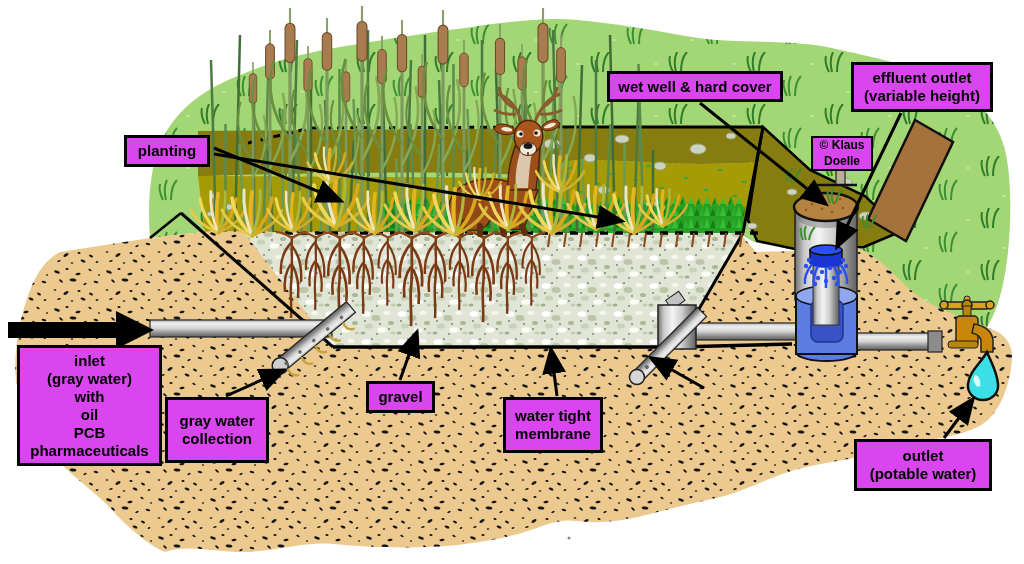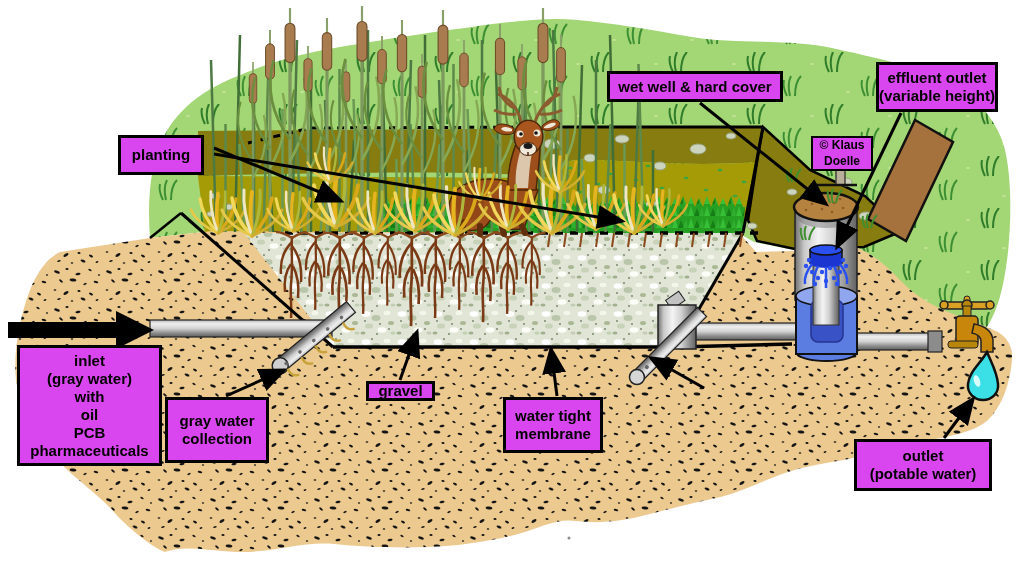--- a/index.html
+++ b/index.html
@@ -475,43 +475,43 @@
   <line x1="700" y1="103" x2="826" y2="204" marker-end="url(#ah)"></line>
   <line x1="901" y1="113" x2="837" y2="247" marker-end="url(#ah)"></line>
   <line x1="226" y1="396" x2="284" y2="370" marker-end="url(#ah)"></line>
   <line x1="400" y1="380" x2="417" y2="332" marker-end="url(#ah)"></line>
   <line x1="557" y1="396" x2="551" y2="349" marker-end="url(#ah)"></line>
   <line x1="704" y1="388" x2="651" y2="358" marker-end="url(#ah)"></line>
   <line x1="944" y1="438" x2="973" y2="399" marker-end="url(#ah)"></line>
 </g>
 </svg>
 
-<div class="lbl" style="left:118px;top:135px;width:86px;height:40px">
+<div class="lbl" style="left:124px;top:135px;width:86px;height:32px">
   <div>planting</div>
 </div>
 <div class="lbl" style="left:607px;top:71px;width:176px;height:31px">
   <div>wet well &amp; hard cover</div>
 </div>
-<div class="lbl" style="left:876px;top:62px;width:122px;height:50px">
+<div class="lbl" style="left:851px;top:62px;width:142px;height:50px">
   <div>effluent outlet</div>
   <div>(variable height)</div>
 </div>
 <div class="lbl" style="left:17px;top:345px;width:145px;height:121px">
   <div>inlet</div>
   <div>(gray water)</div>
   <div>with</div>
   <div>oil</div>
   <div>PCB</div>
   <div>pharmaceuticals</div>
 </div>
 <div class="lbl" style="left:165px;top:397px;width:104px;height:66px">
   <div>gray water</div>
   <div>collection</div>
 </div>
-<div class="lbl" style="left:366px;top:381px;width:69px;height:20px">
+<div class="lbl" style="left:366px;top:381px;width:69px;height:32px">
   <div>gravel</div>
 </div>
 <div class="lbl" style="left:503px;top:397px;width:100px;height:56px">
   <div>water tight</div>
   <div>membrane</div>
 </div>
 <div class="lbl" style="left:854px;top:439px;width:138px;height:52px">
   <div>outlet</div>
   <div>(potable water)</div>
 </div>

